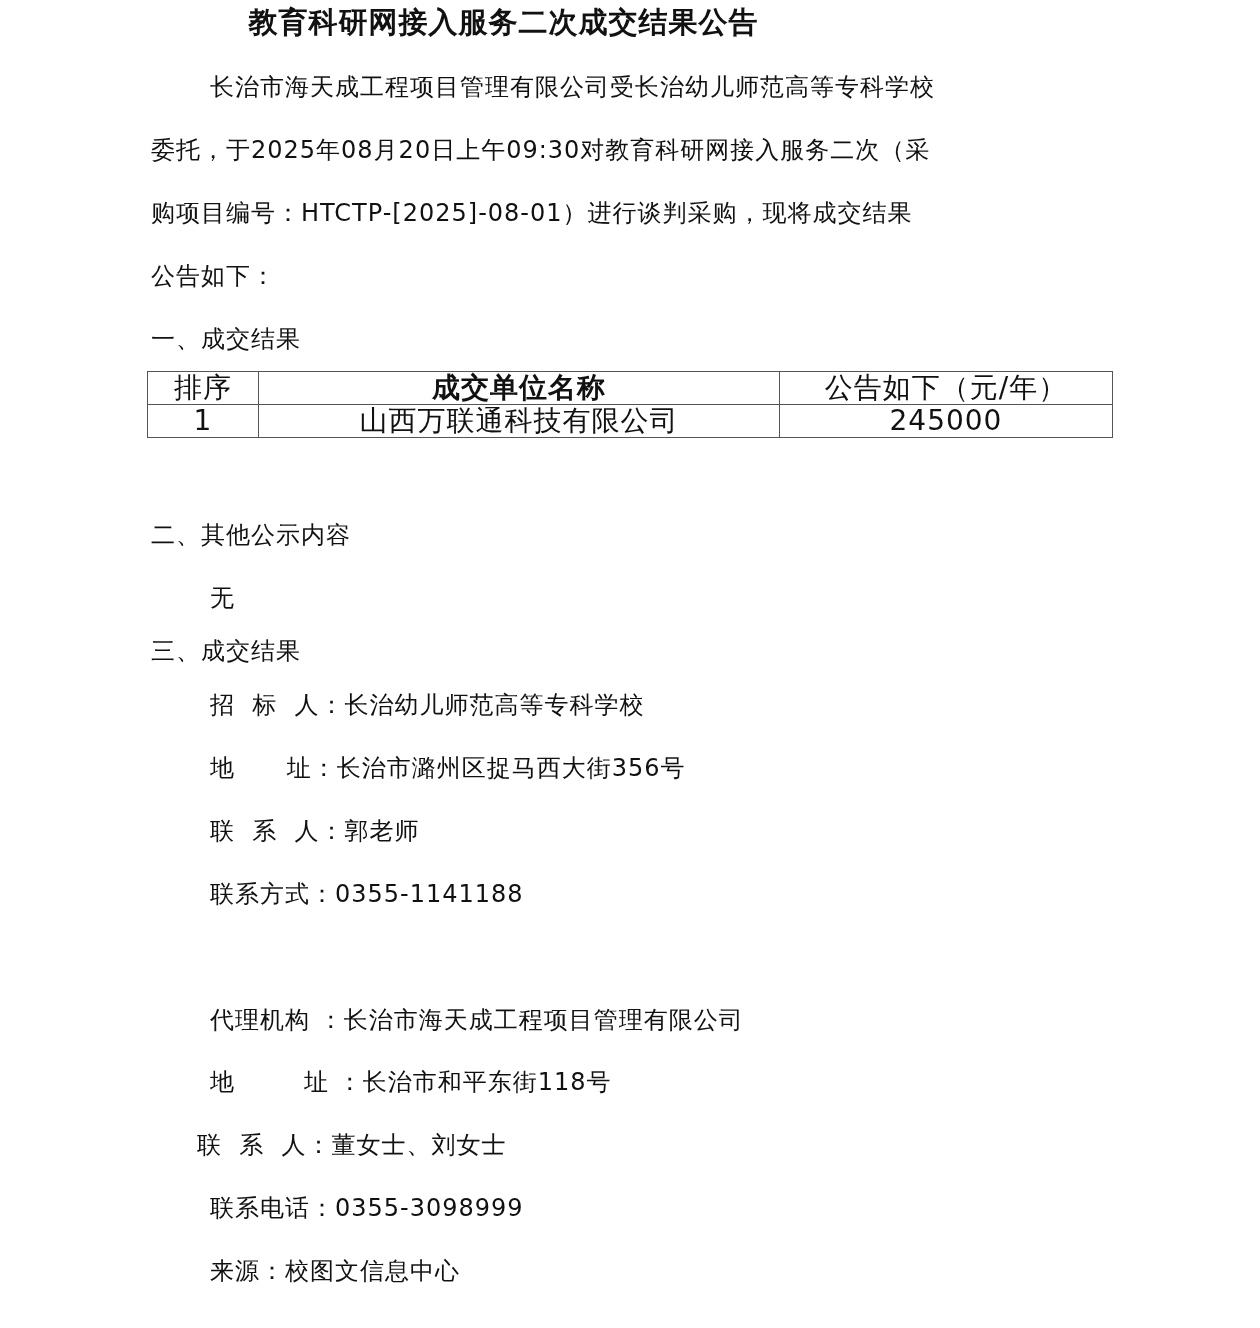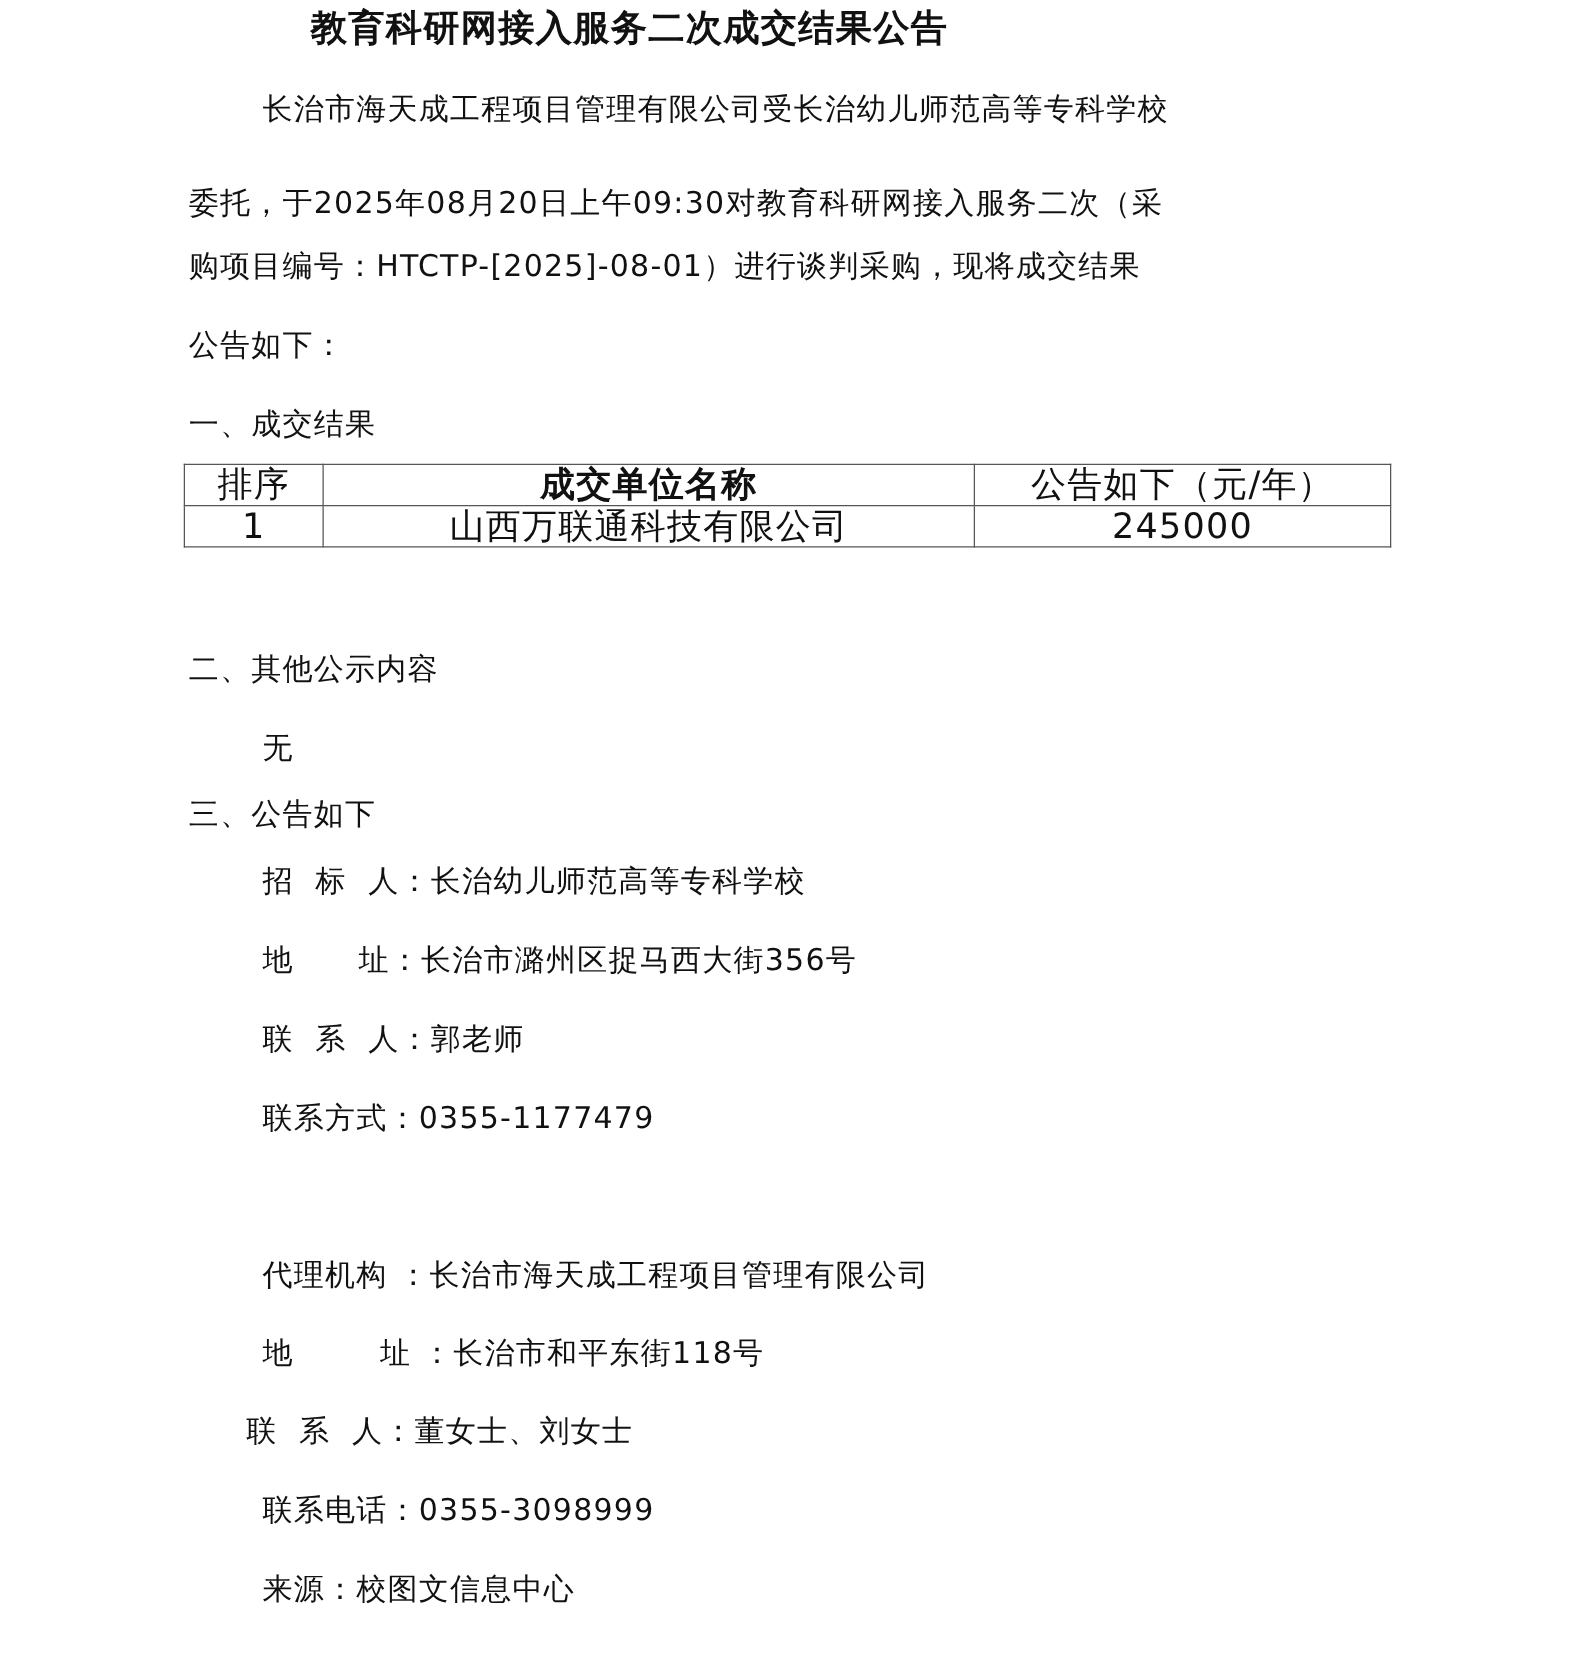--- a/index.html
+++ b/index.html
@@ -22,21 +22,21 @@
     height: 32px; padding: 0; line-height: 32px; letter-spacing: 1px;
   }
   .lbl { display: inline-block; }
 </style>
 </head>
 <body>
 
 <div class="title">教育科研网接入服务二次成交结果公告</div>
 
 <div class="line" style="left:210px; top:67px;">长治市海天成工程项目管理有限公司受长治幼儿师范高等专科学校</div>
-<div class="line" style="left:151px; top:142px;">委托，于2025年08月20日上午09:30对教育科研网接入服务二次（采</div>
+<div class="line" style="left:151px; top:130px;">委托，于2025年08月20日上午09:30对教育科研网接入服务二次（采</div>
 <div class="line" style="left:151px; top:193px;">购项目编号：HTCTP-[2025]-08-01）进行谈判采购，现将成交结果</div>
 <div class="line" style="left:151px; top:256px;">公告如下：</div>
 
 <div class="line" style="left:151px; top:319px;">一、成交结果</div>
 
 <table class="result">
   <tbody>
       <tr>
     <th style="width:110px;">排序</th>
     <th style="width:520px;font-weight:bold;">成交单位名称</th>
@@ -46,33 +46,33 @@
     <td>1</td>
     <td>山西万联通科技有限公司</td>
     <td>245000</td>
   </tr>
 </tbody>
   </table>
 
 <div class="line" style="left:151px; top:515px;">二、其他公示内容</div>
 <div class="line" style="left:210px; top:578px;">无</div>
 
-<div class="line" style="left:151px; top:631px;">三、公告如下</div>
+<div class="line" style="left:151px; top:631px;">三、成交结果</div>
 
 <div class="line" style="left:210px; top:685px;">
   <span class="lbl" style="white-space:pre;">招  标  人：</span><span>长治幼儿师范高等专科学校</span>
 </div>
 <div class="line" style="left:210px; top:748px;">
   <span class="lbl" style="white-space:pre;">地      址：</span><span>长治市潞州区捉马西大街356号</span>
 </div>
 <div class="line" style="left:210px; top:811px;">
   <span class="lbl" style="white-space:pre;">联  系  人：</span><span>郭老师</span>
 </div>
 <div class="line" style="left:210px; top:874px;">
-  <span class="lbl">联系方式：</span><span>0355-1177479</span>
+  <span class="lbl">联系方式：</span><span>0355-1141188</span>
 </div>
 
 <div class="line" style="left:210px; top:1000px;">
   <span class="lbl" style="white-space:pre;">代理机构 ：</span><span>长治市海天成工程项目管理有限公司</span>
 </div>
 <div class="line" style="left:210px; top:1062px;">
   <span class="lbl" style="white-space:pre;">地        址 ：</span><span>长治市和平东街118号</span>
 </div>
 <div class="line" style="left:197px; top:1125px;">
   <span class="lbl" style="white-space:pre;">联  系  人：</span><span>董女士、刘女士</span>

